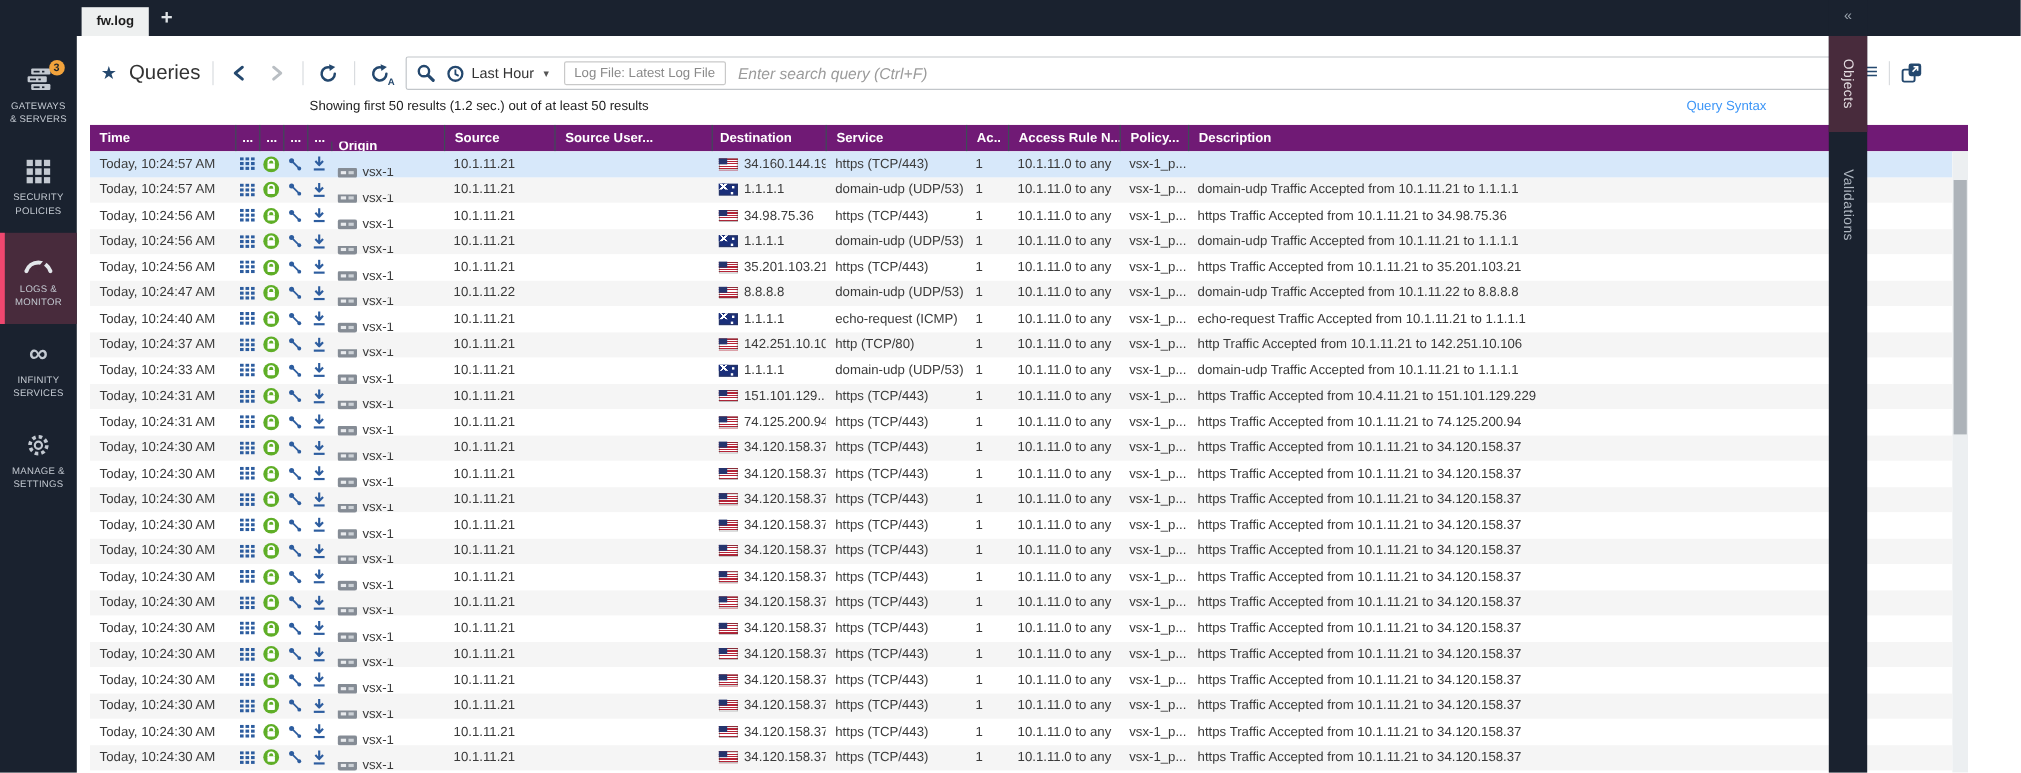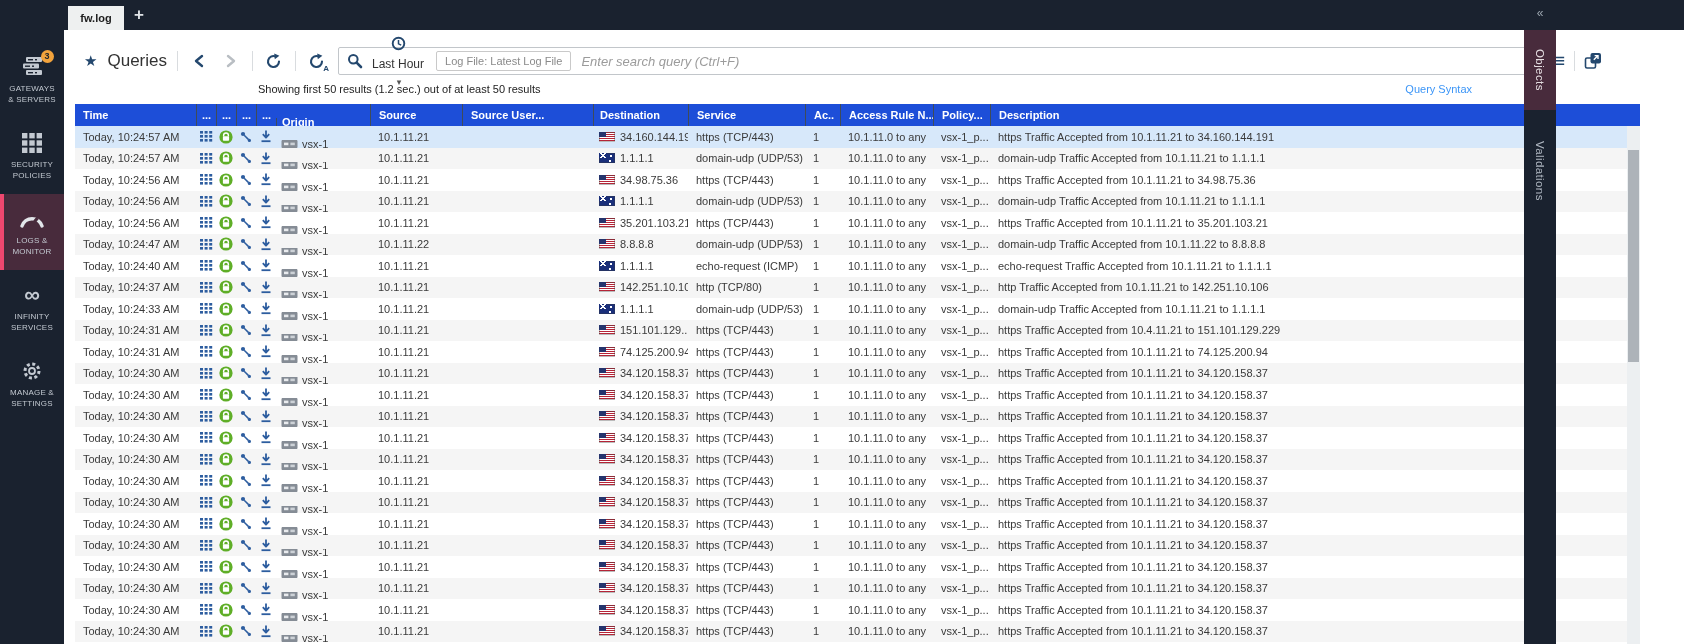--- a/index.html
+++ b/index.html
@@ -43,39 +43,39 @@
   .tb-left { display:flex; align-items:center; margin-left:20px; gap:10px; }
   .tb-sep { width:1px; height:20px; background:#d9dcdf; }
   .star { color:#24486e; font-size:15px; }
   .queries-lbl { font-size:17px; color:#333; }
   .tb-btn { display:flex; align-items:center; justify-content:center; width:22px; height:22px; }
   .ra-wrap { position:relative; }
   .ra-a { position:absolute; right:-1px; bottom:-1px; font-size:8px; font-weight:bold; color:#24486e; }
 
   .searchbox { display:flex; align-items:center; margin-left:10px; width:1204px; height:28px;
     border:1px solid #c2c6ca; border-radius:2px; background:#fff; padding:0 8px; }
-  .timefilter { display:flex; align-items:center; gap:6px; margin-left:9px;flex-direction:column; }
+  .timefilter { display:flex; align-items:center; gap:6px; margin-left:9px; }
   .timefilter .tf-lbl { font-size:12px; color:#333; }
   .caret { font-size:9px; color:#555; margin-left:2px; }
   .chip { margin-left:12px; border:1px solid #c9c9c9; border-radius:2px; padding:3px 8px;
     font-size:11px; color:#8a8a8a; white-space:nowrap; background:#fff; }
   .query-input { flex:1; border:none; outline:none; margin-left:10px; font-size:13px; color:#333;
     font-family:Liberation Sans, sans-serif; background:transparent; }
   .query-input::placeholder { font-style:italic; color:#9b9b9b; }
   .tb-right { display:flex; align-items:center; gap:9px; margin-left:12px; }
   .hamburger { font-size:19px; color:#24486e; font-weight:bold; line-height:18px; }
 
   .statusline { position:absolute; left:194px; top:51px; width:1214px; height:15px;
     display:flex; justify-content:space-between; align-items:center; }
   .results-text { font-size:11px; color:#222; }
   .query-syntax { font-size:11px; color:#3d96f7; cursor:pointer;text-align:center; }
 
   
   .logtable { position:absolute; left:11px; top:74px; width:1565px; height:540px; overflow:hidden; }
-  .thead { display:flex; height:22px; background:#1d4ed8; color:#fff; font-size:11px; font-weight:bold; }
+  .thead { display:flex; height:22px; background:#701a75; color:#fff; font-size:11px; font-weight:bold; }
   .hcell { display:flex; align-items:center; padding-left:8px; border-left:1px solid #3f4b58;
     white-space:nowrap; overflow:hidden; flex:none; }
   .hcell:first-child { border-left:none; }
   .tbody { position:absolute; left:0; top:22px; right:13px; bottom:0; overflow:hidden; }
   .trow { display:flex; height:21.5px; background:#fff; font-size:11px; color:#3a3a3a; }
   .trow:nth-child(even) { background:#f5f5f5; }
   .trow.selected { background:#d7e8fa; }
   .cell { display:flex; align-items:center; padding-left:8px; white-space:nowrap; overflow:hidden; flex:none; }
 
   .c-time{width:121px}.c-ic{width:20px; padding-left:0; justify-content:center;}
@@ -323,21 +323,20 @@
     <div class="cell c-source">10.1.11.21</div>
     <div class="cell c-suser"></div>
     <div class="cell c-dest">
       <span class="flag us"></span>
       <span>34.160.144.191</span>
     </div>
     <div class="cell c-svc">https (TCP/443)</div>
     <div class="cell c-ac">1</div>
     <div class="cell c-arn">10.1.11.0 to any</div>
     <div class="cell c-pol">vsx-1_p...</div>
-    <div class="cell c-desc">https Traffic Accepted from 10.1.11.21 to 34.160.144.191</div>
   </div>
           <div class="trow">
     <div class="cell c-time">Today, 10:24:57 AM</div>
     <div class="cell c-ic">
       <svg width="13" height="11" viewBox="0 0 13 11">
         <g fill="#2d5d9f">
           <rect x="0" y="0" width="3" height="2.6"></rect>
                   <rect x="4.6" y="0" width="3" height="2.6"></rect>
                   <rect x="9.2" y="0" width="3" height="2.6"></rect>
           <rect x="0" y="4" width="3" height="2.6"></rect>

